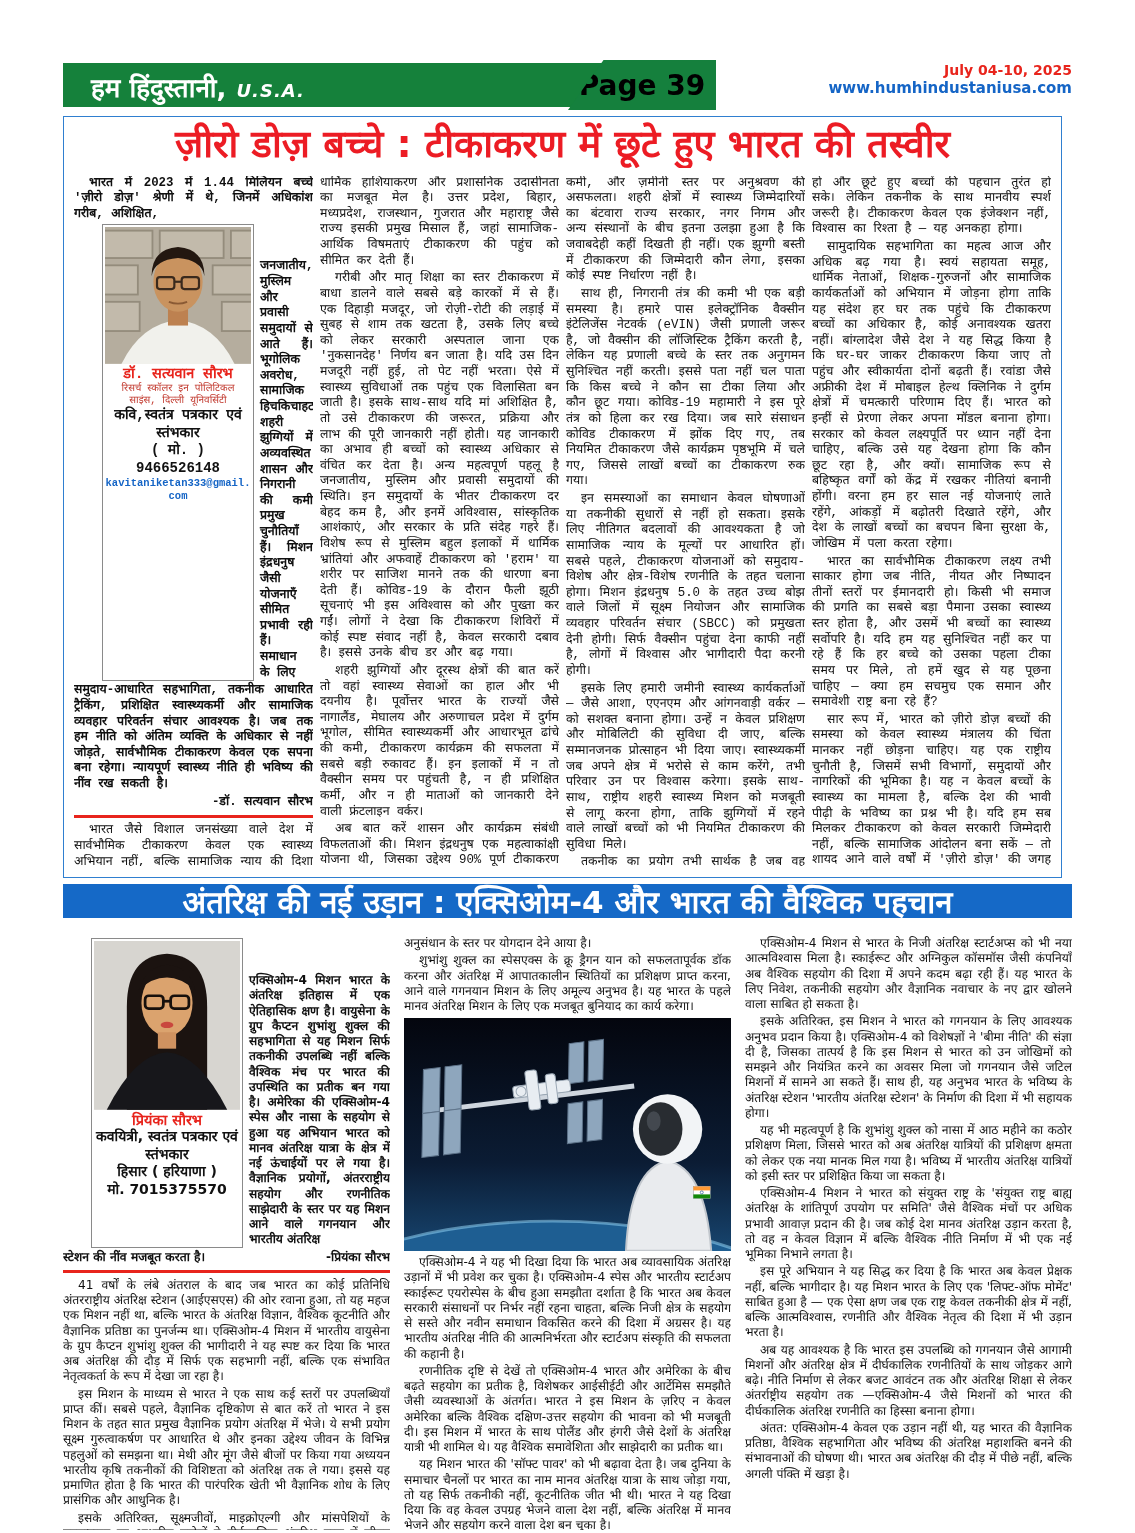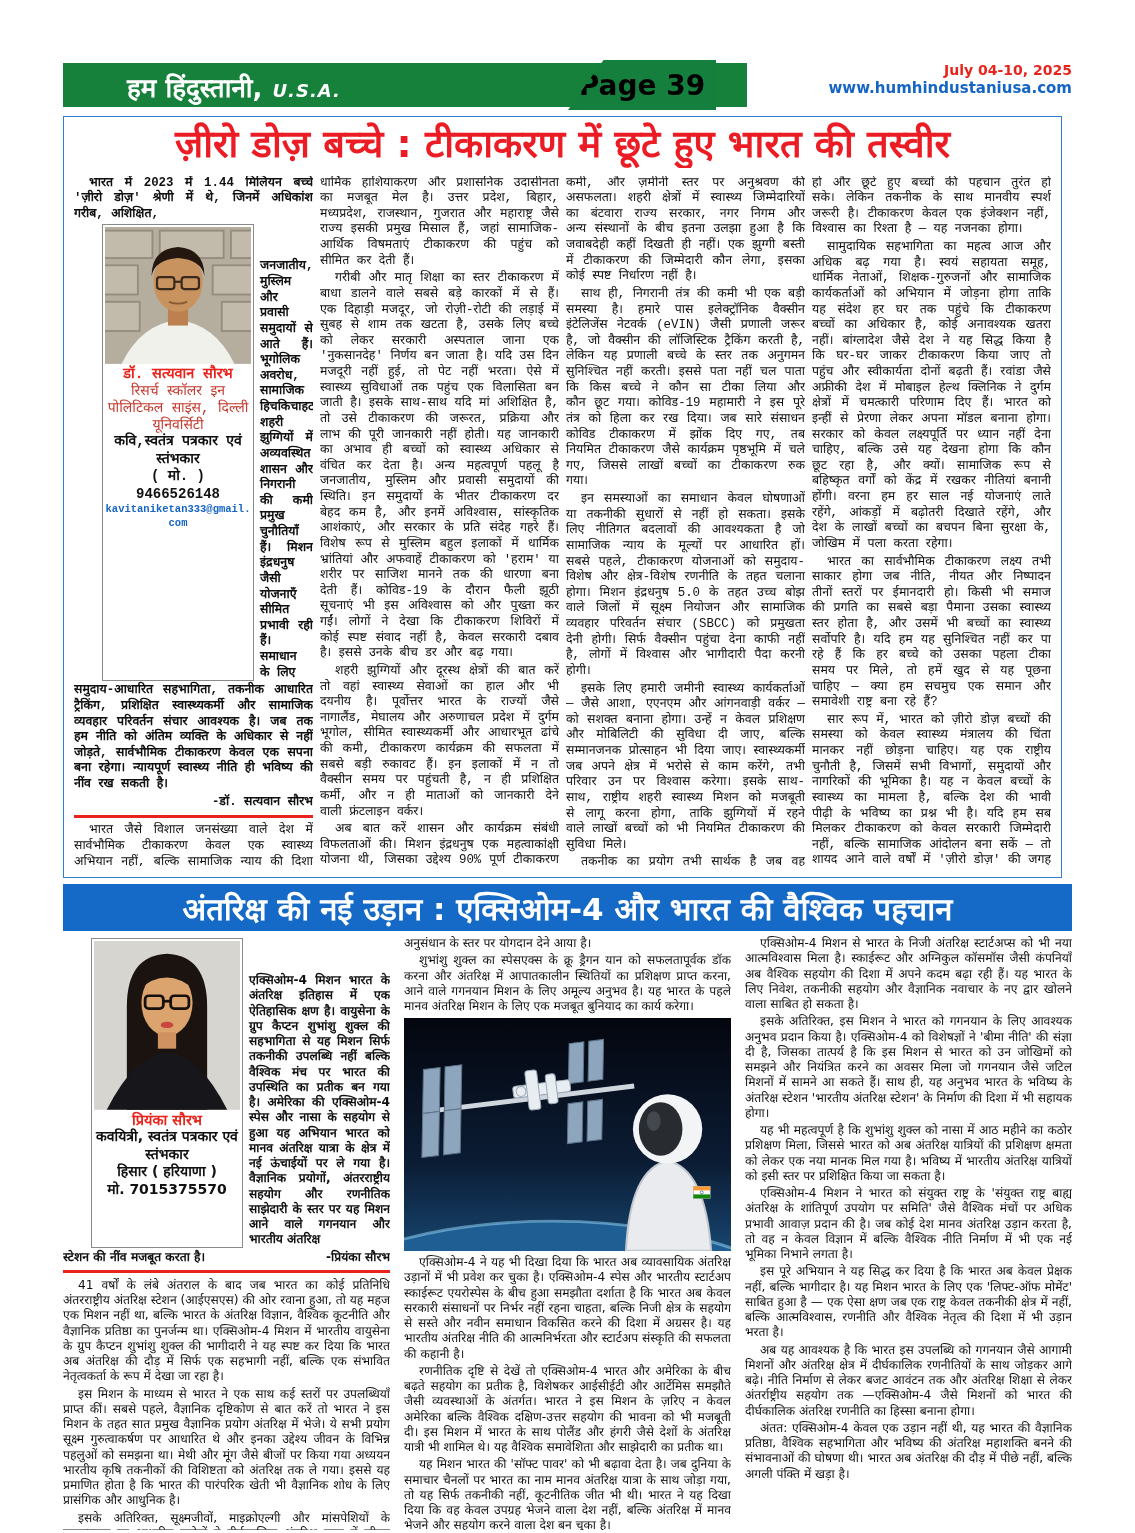--- a/index.html
+++ b/index.html
@@ -1,20 +1,20 @@
 <!DOCTYPE html>
 <html lang="hi"><head>
 <meta charset="utf-8">
 <style>
   html,body{margin:0;padding:0;background:#fff;}
   .page{position:relative;width:1135px;height:1533px;overflow:hidden;background:#fff;
         font-family:"DejaVu Sans",sans-serif;color:#101010;}
   
   .masthead{position:absolute;left:63px;top:60px;width:1009px;height:50px;}
-  .green-bar{position:absolute;left:0;top:3px;width:648px;height:44px;background:#15813b;padding-left:36px;}
+  .green-bar{position:absolute;left:0;top:3px;width:648px;height:44px;background:#15813b;}
   .green-bar .mh-title{color:#fff;font-weight:bold;font-size:26px;padding:6px 0 0 28px;white-space:nowrap;}
   .green-bar .mh-usa{font-style:italic;font-size:18px;margin-left:10px;letter-spacing:1px;}
   .page-tag{position:absolute;left:505px;top:0;width:148px;height:50px;background:#15803d;
             clip-path:polygon(24% 0,100% 0,100% 100%,0 100%);
             display:flex;align-items:center;justify-content:center;
             font-size:28px;font-weight:bold;color:#000;}
   .issue{position:absolute;right:0;top:2px;text-align:right;line-height:1.2;}
   .issue .date{color:#e8241c;font-weight:bold;font-size:14px;}
   .issue .site{color:#1565c6;font-weight:bold;font-size:15px;}
   
@@ -25,28 +25,28 @@
   .a1-cols{display:flex;gap:7px;height:690px;overflow:hidden;font-family:Liberation Mono, monospace;}
   .ncol{flex:1 1 0;min-width:0;text-align:justify;font-size:12.4px;line-height:1.26;overflow:hidden;}
   .ncol p{margin:0 0 2px;}
   p.ind{text-indent:15px;}
   .boldlead{font-weight:bold;margin-top:35px;}
   .authrow{display:flex;gap:6px;margin:2px 0;}
   .authbox{flex:0 0 152px;width:152px;border:1px solid #8a8a8a;padding:2px;text-align:center;
            background:#fff;box-sizing:border-box;margin-left:28px;}
   .photo{width:100%;display:block;}
   .aname{color:#e8241c;font-weight:bold;font-size:14.5px;margin:2px 0 0;line-height:1.15;}
-  .asub-red{font-size:14px;color:#c23a2f;line-height:1.2;}
+  .asub-red{font-size:10px;color:#c23a2f;line-height:1.2;}
   .asub{font-size:14px;color:#111;font-weight:bold;line-height:1.25;}
   .amail{font-size:10.5px;color:#1565c6;font-weight:bold;line-height:1.25;word-break:break-all;}
   .beside{flex:1 1 0;min-width:0;}
   .sig{text-align:right;font-weight:bold;}
   .redrule{border:none;border-top:3px solid #e8241c;margin:5px 0;}
   
-  .a2-band{position:absolute;left:63px;top:884px;width:1009px;height:47px;background:#1569c7;color:#fff;
+  .a2-band{position:absolute;left:63px;top:884px;width:1009px;height:34px;background:#1569c7;color:#fff;
            display:flex;align-items:center;justify-content:center;font-size:31px;font-weight:bold;
            white-space:nowrap;overflow:hidden;}
   .a2-cols{position:absolute;left:63px;top:936px;width:1009px;height:594px;display:flex;gap:14px;overflow:hidden;}
   .a2col{flex:1 1 0;min-width:0;text-align:justify;font-size:12.2px;line-height:1.25;overflow:hidden;}
   .a2col p{margin:0 0 2px;}
   .captionline{display:flex;justify-content:space-between;font-weight:bold;gap:8px;}
   .spaceimg{width:100%;display:block;margin:4px 0;}
 </style>
 </head>
 <body>
@@ -118,21 +118,21 @@
 
       <div class="ncol">
         <p>कमी, और ज़मीनी स्तर पर अनुश्रवण की असफलता। शहरी क्षेत्रों में स्वास्थ्य जिम्मेदारियों का बंटवारा राज्य सरकार, नगर निगम और अन्य संस्थानों के बीच इतना उलझा हुआ है कि जवाबदेही कहीं दिखती ही नहीं। एक झुग्गी बस्ती में टीकाकरण की जिम्मेदारी कौन लेगा, इसका कोई स्पष्ट निर्धारण नहीं है।</p>
         <p class="ind">साथ ही, निगरानी तंत्र की कमी भी एक बड़ी समस्या है। हमारे पास इलेक्ट्रॉनिक वैक्सीन इंटेलिजेंस नेटवर्क (eVIN) जैसी प्रणाली जरूर है, जो वैक्सीन की लॉजिस्टिक ट्रैकिंग करती है, लेकिन यह प्रणाली बच्चे के स्तर तक अनुगमन सुनिश्चित नहीं करती। इससे पता नहीं चल पाता कि किस बच्चे ने कौन सा टीका लिया और कौन छूट गया। कोविड-19 महामारी ने इस पूरे तंत्र को हिला कर रख दिया। जब सारे संसाधन कोविड टीकाकरण में झोंक दिए गए, तब नियमित टीकाकरण जैसे कार्यक्रम पृष्ठभूमि में चले गए, जिससे लाखों बच्चों का टीकाकरण रुक गया।</p>
         <p class="ind">इन समस्याओं का समाधान केवल घोषणाओं या तकनीकी सुधारों से नहीं हो सकता। इसके लिए नीतिगत बदलावों की आवश्यकता है जो सामाजिक न्याय के मूल्यों पर आधारित हों। सबसे पहले, टीकाकरण योजनाओं को समुदाय-विशेष और क्षेत्र-विशेष रणनीति के तहत चलाना होगा। मिशन इंद्रधनुष 5.0 के तहत उच्च बोझ वाले जिलों में सूक्ष्म नियोजन और सामाजिक व्यवहार परिवर्तन संचार (SBCC) को प्रमुखता देनी होगी। सिर्फ वैक्सीन पहुंचा देना काफी नहीं है, लोगों में विश्वास और भागीदारी पैदा करनी होगी।</p>
         <p class="ind">इसके लिए हमारी जमीनी स्वास्थ्य कार्यकर्ताओं — जैसे आशा, एएनएम और आंगनवाड़ी वर्कर — को सशक्त बनाना होगा। उन्हें न केवल प्रशिक्षण और मोबिलिटी की सुविधा दी जाए, बल्कि सम्मानजनक प्रोत्साहन भी दिया जाए। स्वास्थ्यकर्मी जब अपने क्षेत्र में भरोसे से काम करेंगे, तभी परिवार उन पर विश्वास करेगा। इसके साथ-साथ, राष्ट्रीय शहरी स्वास्थ्य मिशन को मजबूती से लागू करना होगा, ताकि झुग्गियों में रहने वाले लाखों बच्चों को भी नियमित टीकाकरण की सुविधा मिले।</p>
         <p class="ind">तकनीक का प्रयोग तभी सार्थक है जब वह जनहित में हो और अंतिम व्यक्ति तक पहुंचे। आधार से जुड़े टीकाकरण रिकॉर्ड, मोबाइल आधारित टीकाकरण वैन, और कृत्रिम बुद्धिमत्ता (AI) आधारित डैशबोर्ड इन सबको लागू करना होगा ताकि हर बच्चे का डिजिटल रिकॉर्ड</p>
       </div>
 
       <div class="ncol">
-        <p>हो और छूटे हुए बच्चों की पहचान तुरंत हो सके। लेकिन तकनीक के साथ मानवीय स्पर्श जरूरी है। टीकाकरण केवल एक इंजेक्शन नहीं, विश्वास का रिश्ता है — यह नजनका होगा।</p>
+        <p>हो और छूटे हुए बच्चों की पहचान तुरंत हो सके। लेकिन तकनीक के साथ मानवीय स्पर्श जरूरी है। टीकाकरण केवल एक इंजेक्शन नहीं, विश्वास का रिश्ता है — यह अनकहा होगा।</p>
         <p class="ind">सामुदायिक सहभागिता का महत्व आज और अधिक बढ़ गया है। स्वयं सहायता समूह, धार्मिक नेताओं, शिक्षक-गुरुजनों और सामाजिक कार्यकर्ताओं को अभियान में जोड़ना होगा ताकि यह संदेश हर घर तक पहुंचे कि टीकाकरण बच्चों का अधिकार है, कोई अनावश्यक खतरा नहीं। बांग्लादेश जैसे देश ने यह सिद्ध किया है कि घर-घर जाकर टीकाकरण किया जाए तो पहुंच और स्वीकार्यता दोनों बढ़ती हैं। रवांडा जैसे अफ्रीकी देश में मोबाइल हेल्थ क्लिनिक ने दुर्गम क्षेत्रों में चमत्कारी परिणाम दिए हैं। भारत को इन्हीं से प्रेरणा लेकर अपना मॉडल बनाना होगा। सरकार को केवल लक्ष्यपूर्ति पर ध्यान नहीं देना चाहिए, बल्कि उसे यह देखना होगा कि कौन छूट रहा है, और क्यों। सामाजिक रूप से बहिष्कृत वर्गों को केंद्र में रखकर नीतियां बनानी होंगी। वरना हम हर साल नई योजनाएं लाते रहेंगे, आंकड़ों में बढ़ोतरी दिखाते रहेंगे, और देश के लाखों बच्चों का बचपन बिना सुरक्षा के, जोखिम में पला करता रहेगा।</p>
         <p class="ind">भारत का सार्वभौमिक टीकाकरण लक्ष्य तभी साकार होगा जब नीति, नीयत और निष्पादन तीनों स्तरों पर ईमानदारी हो। किसी भी समाज की प्रगति का सबसे बड़ा पैमाना उसका स्वास्थ्य स्तर होता है, और उसमें भी बच्चों का स्वास्थ्य सर्वोपरि है। यदि हम यह सुनिश्चित नहीं कर पा रहे हैं कि हर बच्चे को उसका पहला टीका समय पर मिले, तो हमें खुद से यह पूछना चाहिए — क्या हम सचमुच एक समान और समावेशी राष्ट्र बना रहे हैं?</p>
         <p class="ind">सार रूप में, भारत को ज़ीरो डोज़ बच्चों की समस्या को केवल स्वास्थ्य मंत्रालय की चिंता मानकर नहीं छोड़ना चाहिए। यह एक राष्ट्रीय चुनौती है, जिसमें सभी विभागों, समुदायों और नागरिकों की भूमिका है। यह न केवल बच्चों के स्वास्थ्य का मामला है, बल्कि देश की भावी पीढ़ी के भविष्य का प्रश्न भी है। यदि हम सब मिलकर टीकाकरण को केवल सरकारी जिम्मेदारी नहीं, बल्कि सामाजिक आंदोलन बना सकें — तो शायद आने वाले वर्षों में 'ज़ीरो डोज़' की जगह 'ज़ीरो वंचना' का सपना साकार हो सकेगा। यही सपना एक सच्चे लोकतंत्र और सामाजिक न्याय की बुनियाद है।</p>
       </div>
 
     </div>
   </div>
 
   <div class="a2-band">अंतरिक्ष की नई उड़ान : एक्सिओम-4 और भारत की वैश्विक पहचान</div>
 

